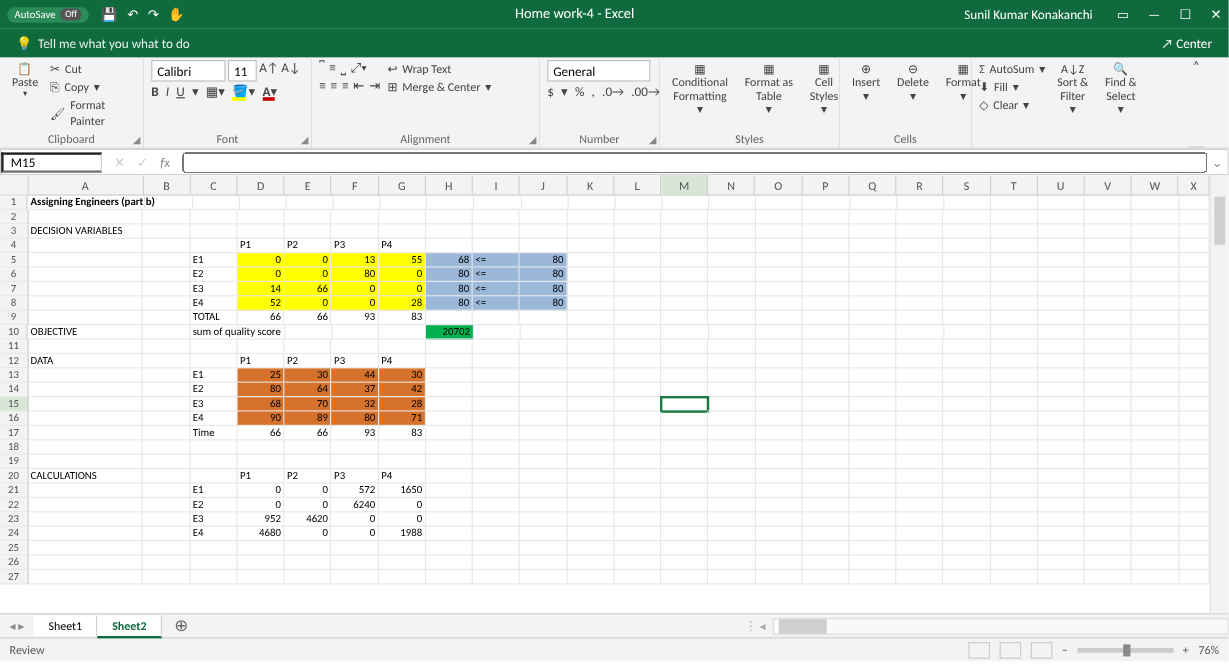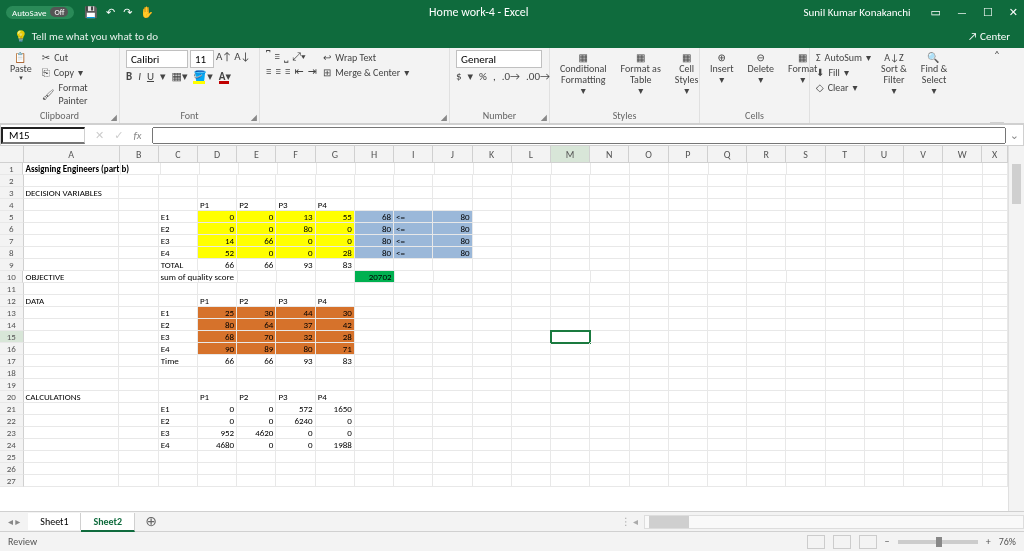--- a/index.html
+++ b/index.html
@@ -148,20 +148,21 @@
         </div>
       </div>
       <div>
         <div class="btn-row">
             <span>↩</span>
             <span>Wrap Text</span>
           </div>
         <div class="btn-row"><span>⊞</span><span>Merge &amp; Center</span> ▾</div>
       </div>
     </div>
+    <div class="group-label">Alignment</div>
     <span class="launcher">◢</span>
   </div>
   <div class="group" style="width:100px">
     <div class="group-body" style="flex-direction:column;gap:2px">
       <input class="fontbox" style="width: 86px;" value="General">
       <div style="display:flex;gap:6px">
         <span>$</span>▾
         <span>%</span>
         <span>,</span>
         <span>.0→</span>

